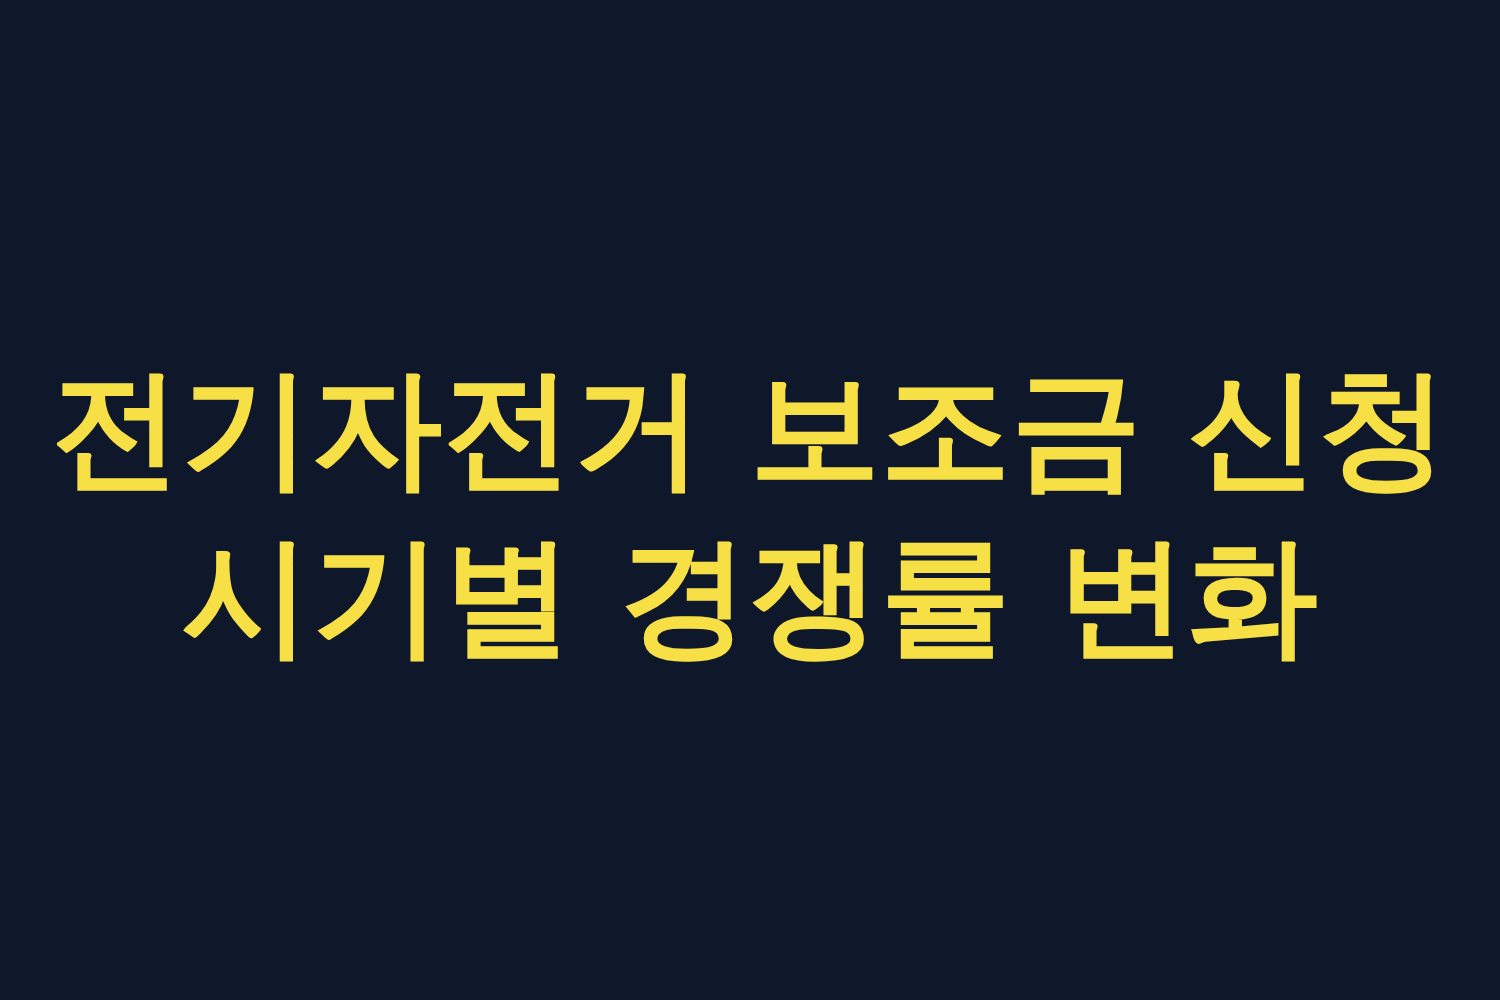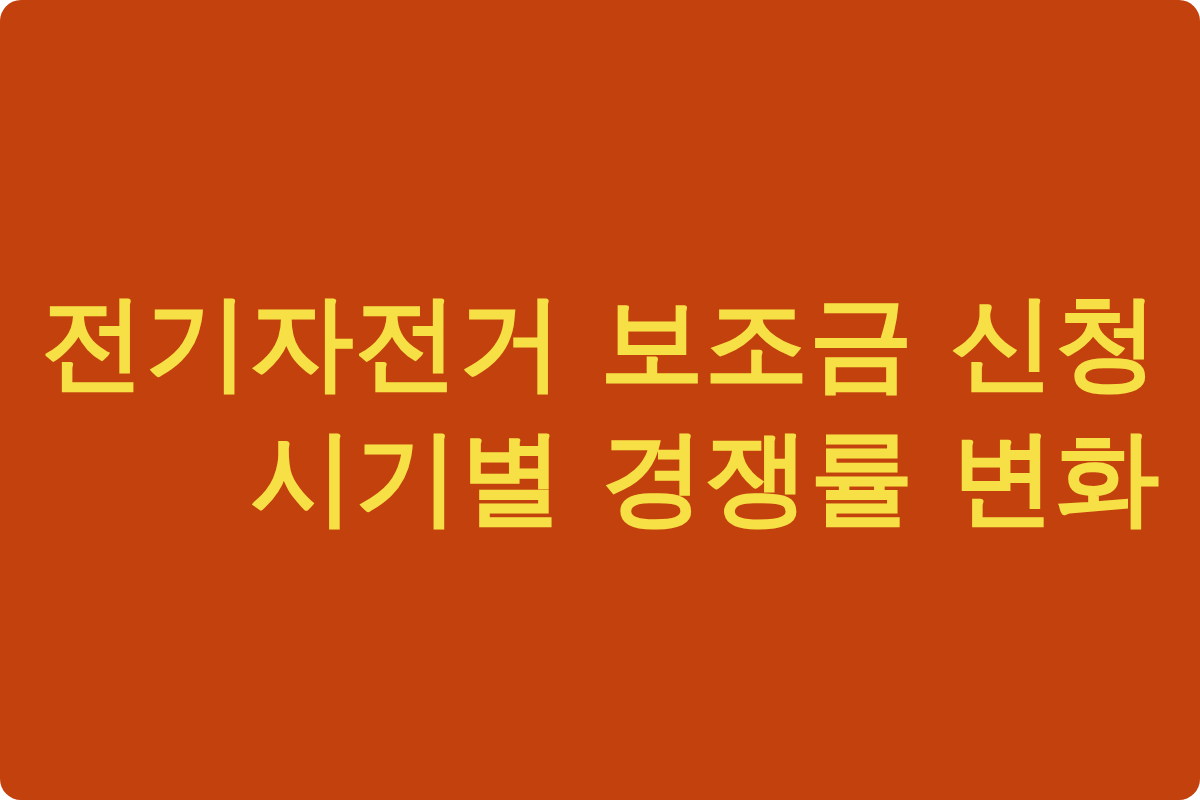--- a/index.html
+++ b/index.html
@@ -46,23 +46,23 @@
     font-size: 104px;
     line-height: 135px;
     letter-spacing: 0.5px;
     white-space: nowrap;
     -webkit-font-smoothing: antialiased;
   }
 </style>
 </head>
 <body>
 
-<div class="banner" style="background: #c2410c; border-radius: 21px;">
+<div class="banner" style="background: #0f172a;">
 
   <div class="title-block">
 
     <span class="title-line" style="color: rgb(247, 223, 70);">전기자전거 보조금 신청</span>
 
-    <span class="title-line" style="color: rgb(247, 223, 70); text-align: right;">시기별 경쟁률 변화</span>
+    <span class="title-line" style="color: rgb(247, 223, 70);">시기별 경쟁률 변화</span>
 
   </div>
 
 </div>
 
 </body></html>

